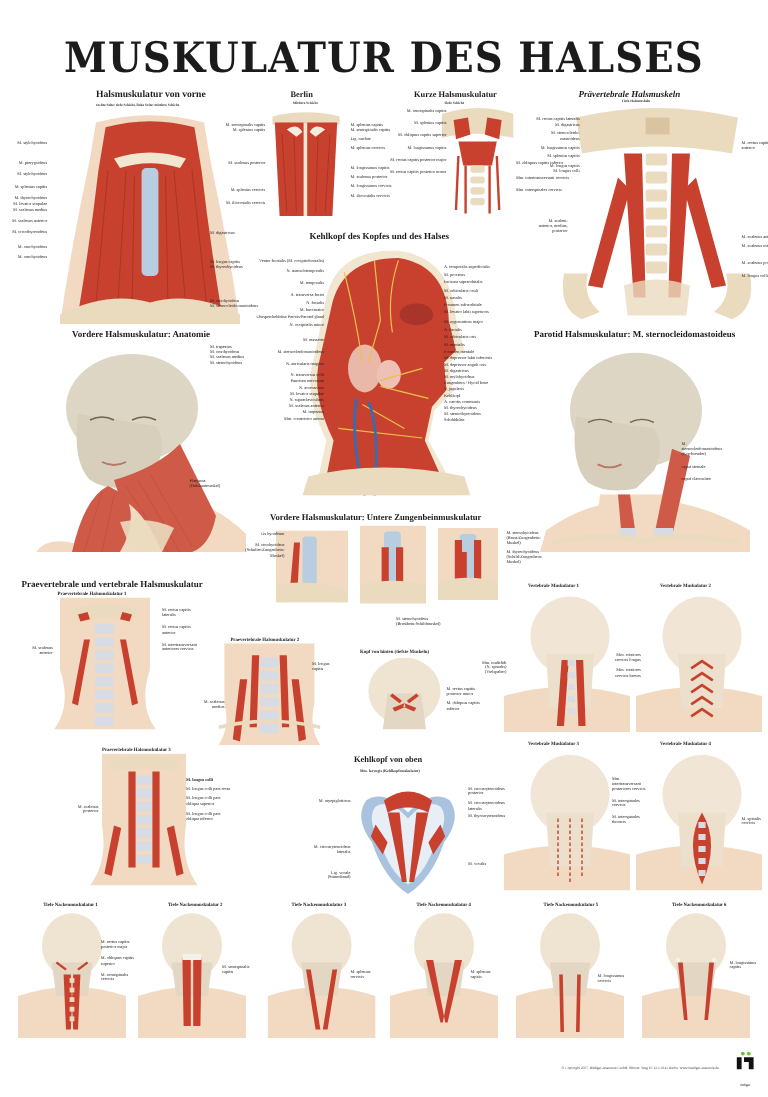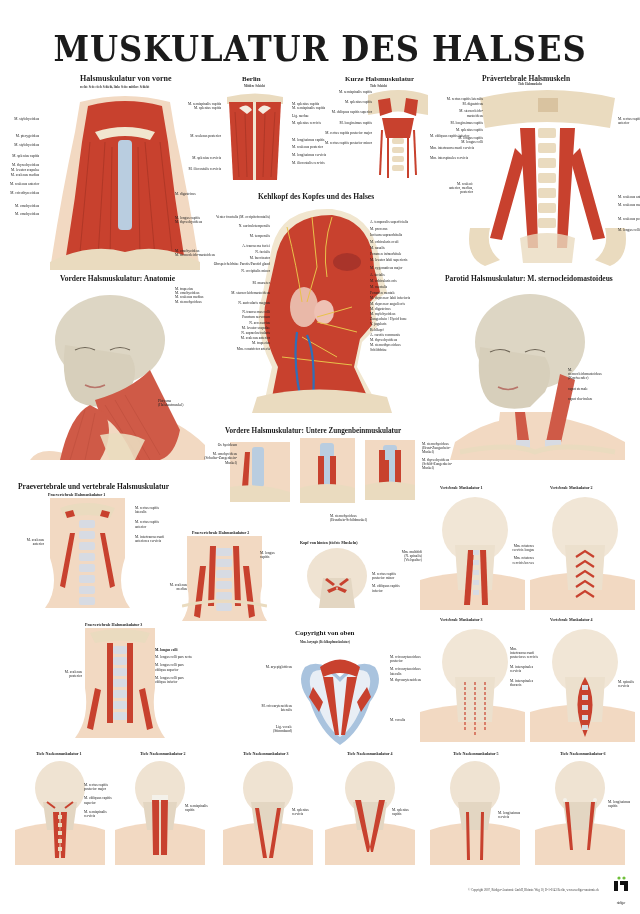--- a/index.html
+++ b/index.html
@@ -127,21 +127,21 @@
     <div>M. rectus capitis posterior minor</div>
   </div>
   <div class="lbl r" style="left:110px;top:64px;">
     <div style="margin-bottom:8px">M. obliquus capitis inferior</div>
     <div style="margin-bottom:6px">Mm. intertransversarii cervicis</div>
     <div>Mm. interspinales cervicis</div>
   </div>
 </div>
 
 <div class="panel" style="left:440px;top:70px;width:200px;height:200px;">
-  <div class="ptitle" style="left:42px;top:4px;font-size:7.5px;">Prävertebrale Halsmuskeln</div>
+  <div class="ptitle" style="left:42px;top:4px;font-size:7.5px;font-style:italic;">Prävertebrale Halsmuskeln</div>
   <div class="psub" style="left:78px;top:12px;font-size:3px;">Tiefe Halsmuskeln</div>
   <svg class="fig" style="left:20px;top:18px;" width="175" height="180" viewBox="0 0 175 180">
     <path d="M20 10 Q87 -6 155 10 L150 40 Q87 28 25 40 Z" fill="#eadbbf"></path>
     <rect x="78" y="10" width="20" height="14" fill="#d9c3a0"></rect>
     <g fill="#eadbbf">
         <rect x="78" y="40" width="18" height="10" rx="2"></rect>
         <rect x="78" y="55" width="18" height="10" rx="2"></rect>
         <rect x="78" y="70" width="18" height="10" rx="2"></rect>
         <rect x="78" y="85" width="18" height="10" rx="2"></rect>
         <rect x="78" y="100" width="18" height="10" rx="2"></rect>
@@ -478,21 +478,21 @@
         <rect x="52" y="68" width="6" height="5"></rect>
         <rect x="52" y="78" width="6" height="5"></rect>
         <rect x="52" y="88" width="6" height="5"></rect>
         <rect x="52" y="98" width="6" height="5"></rect>
       </g>
   </svg>
   <div class="lbl r" style="left:88px;top:68px;width:20px;white-space:normal;">M. spinalis cervicis</div>
 </div>
 
 <div class="panel" style="left:255px;top:620px;width:175px;height:130px;">
-  <div class="ptitle" style="left:40px;top:9px;font-size:7px;">Copyright von oben</div>
+  <div class="ptitle" style="left:40px;top:9px;font-size:7px;">Kehlkopf von oben</div>
   <div class="psub" style="left:45px;top:20px;font-size:3.2px;">Mm. laryngis (Kehlkopfmuskulatur)</div>
   <svg class="fig" style="left:40px;top:27px;" width="90" height="100" viewBox="0 0 90 100">
     <path d="M10 20 Q0 35 15 55 Q25 85 45 98 Q65 85 75 55 Q90 35 80 20 Q65 10 45 30 Q25 10 10 20 Z" fill="#a9c3de"></path>
     <path d="M18 25 Q10 35 22 55 Q30 80 45 90 Q60 80 68 55 Q80 35 72 25 Q60 18 45 35 Q30 18 18 25 Z" fill="#e8eef5"></path>
     <path d="M25 20 Q45 5 65 20 L62 30 Q45 22 28 30 Z" fill="#c8412e"></path>
     <path d="M28 30 L38 30 L44 88 L40 88 Z M62 30 L52 30 L46 88 L50 88 Z" fill="#c8412e"></path>
     <path d="M18 40 L28 55 L24 65 L14 50 Z M72 40 L62 55 L66 65 L76 50 Z" fill="#c8412e"></path>
   </svg>
   <div class="lbl l" style="left:2px;top:45px;width:35px;">
     <div style="margin-bottom:35px;white-space:normal;text-align:right">M. aryepiglotticus</div>

